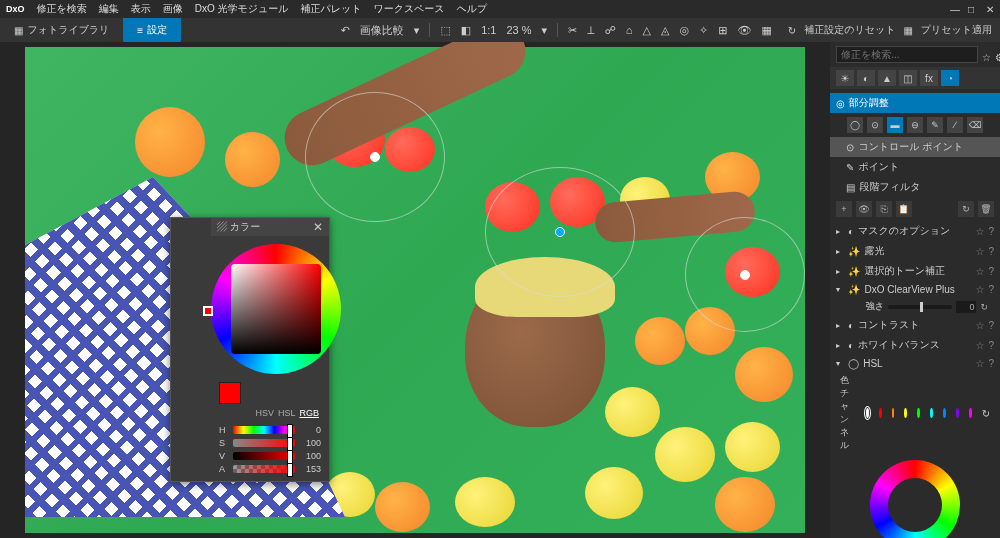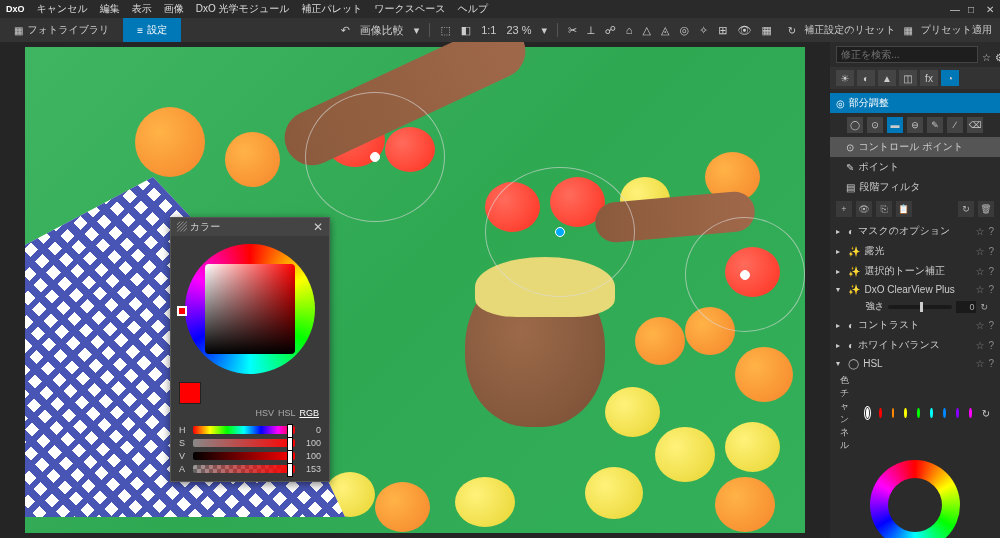--- a/index.html
+++ b/index.html
@@ -38,21 +38,21 @@
 .dress1::after { content: ''; position: absolute; inset: 0; background: repeating-linear-gradient(45deg, #2838a8 0 8px, transparent 8px 18px), repeating-linear-gradient(-45deg, #2838a8 0 6px, transparent 6px 16px); opacity: 0.85; }
 .arm { position: absolute; background: linear-gradient(90deg, #8b5a3c, #a0684a); }
 .arm1 { left: 250px; top: -20px; width: 260px; height: 55px; transform: rotate(-25deg); border-radius: 30px; }
 .arm2 { left: 570px; top: 110px; width: 160px; height: 40px; transform: rotate(-5deg); border-radius: 25px; }
 .head { position: absolute; left: 440px; top: 180px; width: 140px; height: 160px; background: radial-gradient(ellipse at 40% 40%, #9c6a4a, #7a4f35); border-radius: 50% 50% 45% 45%; }
 .head::before { content:''; position:absolute; top:-10px; left:10px; width:140px; height:60px; background:#e8d978; border-radius:50% 50% 30% 30%; }
 .cp-circle { position: absolute; border: 1px solid rgba(220,220,220,0.6); border-radius: 50%; pointer-events:none; }
 .cp-circle .dot { position:absolute; top:50%; left:50%; width:10px; height:10px; background:#0af; border:1px solid #fff; border-radius:50%; transform:translate(-50%,-50%); }
 
 
-.color-dlg { position: absolute; left: 170px; top: 175px; width: 160px; background: #3a3a3a; border: 1px solid #555; box-shadow: 0 2px 8px rgba(0,0,0,0.5); z-index: 10; }
+.color-dlg { position: absolute; left: 170px; top: 175px; width: 160px; background: #3a3a3a; border: 1px solid #555; box-shadow: 0 2px 8px rgba(0,0,0,0.5); z-index: 10; padding-left: 40px; }
 .dlg-titlebar { height: 18px; background: #444; display: flex; align-items: center; padding: 0 6px; justify-content: space-between; font-size: 10px; }
 .dlg-close { cursor: pointer; font-size: 12px; }
 .color-wheel { width: 130px; height: 130px; margin: 8px auto; border-radius: 50%; background: conic-gradient(red,yellow,lime,cyan,blue,magenta,red); position: relative; }
 .color-wheel::after { content:''; position:absolute; top:20px; left:20px; width:90px; height:90px; background: linear-gradient(to top, #000, transparent), linear-gradient(to right, #fff, #f00); border-radius: 4px; }
 .hue-handle { position:absolute; left:-8px; top:62px; width:10px; height:10px; border:2px solid #fff; background:#f00; }
 .swatch { width:22px; height:22px; background:#f00; margin: 4px 8px; border:1px solid #222; }
 .tabs-sml { display: flex; gap: 4px; justify-content: flex-end; padding: 0 10px; font-size: 9px; color: #aaa; }
 .tabs-sml span { cursor: pointer; }
 .tabs-sml .act { color: #fff; text-decoration: underline; }
 .sliders { padding: 4px 8px; }
@@ -96,21 +96,21 @@
 .chip.sel { outline:1px solid #fff; outline-offset:1px; }
 .top-icon-row { display:flex; gap:4px; padding:4px 6px; justify-content:space-between; }
 .top-icon-row .grp { display:flex; gap:4px; }
 .top-icon-row span { width:16px; height:16px; background:#3a3a3a; font-size:9px; display:flex; align-items:center; justify-content:center; cursor:pointer; color:#bbb; }
 </style>
 </head>
 <body>
 
 <div class="menubar">
   <span class="logo">DxO</span>
-  <span class="item">キャンセル</span>
+  <span class="item">修正を検索</span>
   <span class="item">編集</span>
   <span class="item">表示</span>
   <span class="item">画像</span>
   <span class="item">DxO 光学モジュール</span>
   <span class="item">補正パレット</span>
   <span class="item">ワークスペース</span>
   <span class="item">ヘルプ</span>
   <div class="win-controls">
     <span>—</span>
     <span>□</span>

